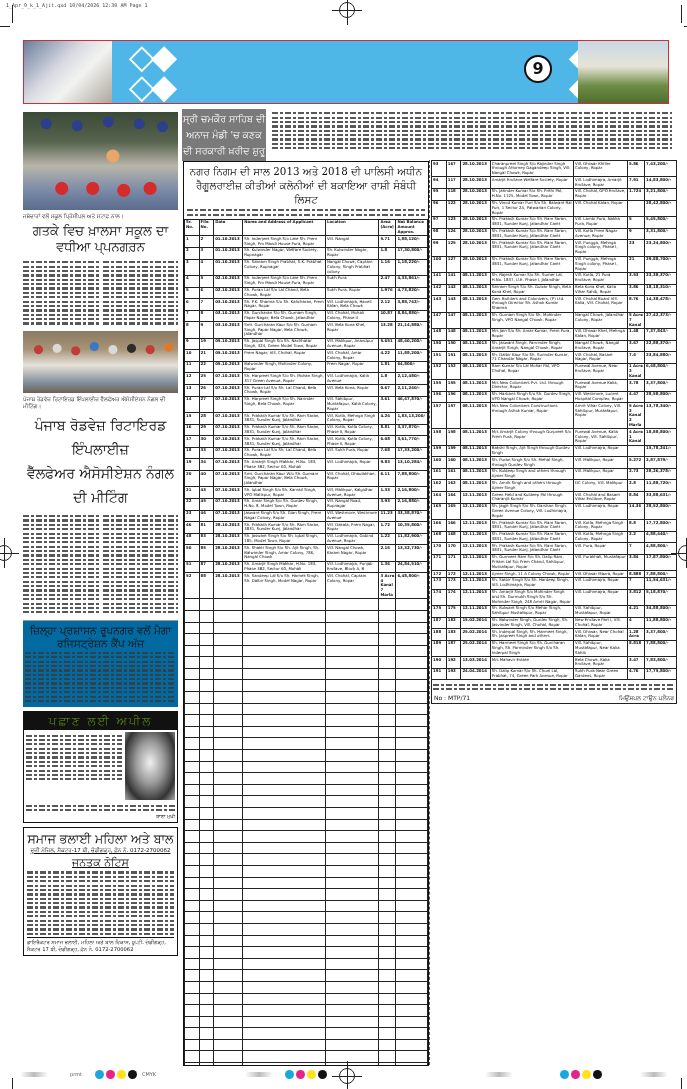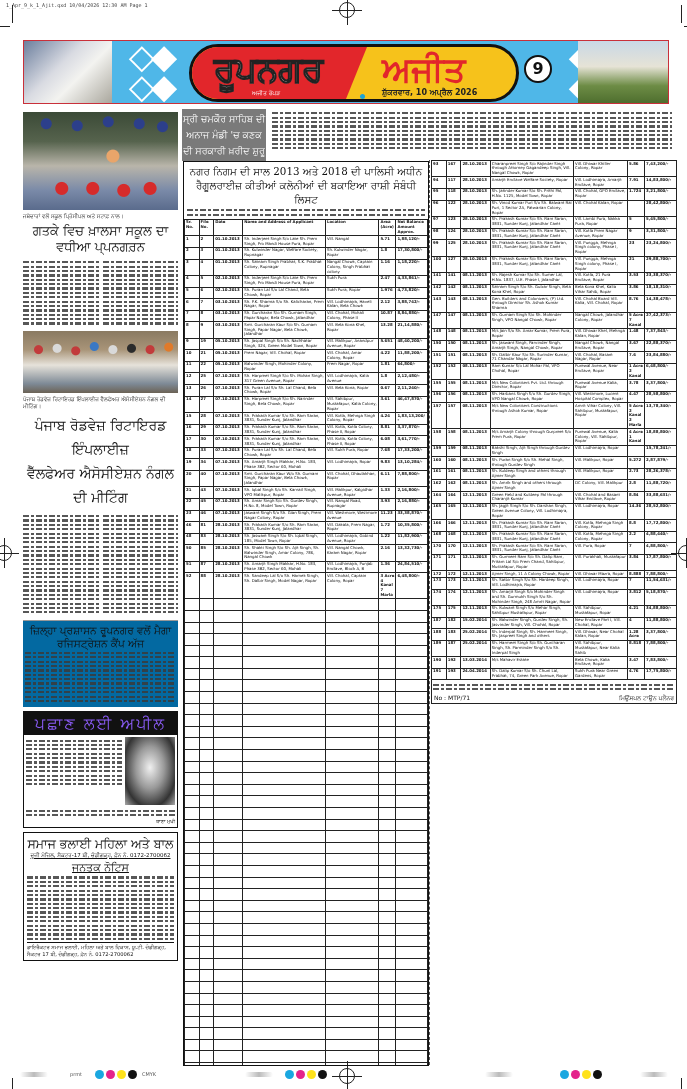--- a/index.html
+++ b/index.html
@@ -61,21 +61,21 @@
        radial-gradient(circle at 70% 28%, #2b2b2b 4px, transparent 5px),
        radial-gradient(circle at 82% 30%, #c23b3b 4px, transparent 5px),
        radial-gradient(circle at 94% 26%, #e07a2a 4px, transparent 5px);
   }
   .headline-big { font-family: "DejaVu Serif", serif; font-size: 14px; line-height: 24px; text-align: center; margin: 2px 0 4px; }
 
   .camp-box { background: #0369a1; border-top: 1px solid #999; padding: 3px 2px; margin-top: 4px; }
   .camp-title { font-family: "DejaVu Serif", serif; font-size: 10.5px; text-align: center; color: #111; margin-bottom: 2px; }
 
   .appeal-box { border: 1px solid #111; margin-top: 4px; }
-  .appeal-title { background: #111; color: #8b5cf6; font-size: 16px; text-align: center; padding: 2px 0; letter-spacing: 2px; font-family: "DejaVu Serif", serif; }
+  .appeal-title { background: #111; color: #4d7c0f; font-size: 12px; text-align: center; padding: 2px 0; letter-spacing: 2px; font-family: "DejaVu Serif", serif; }
   .appeal-body { display: flex; padding: 2px; gap: 3px; }
   .appeal-photo { width: 50px; height: 68px; background: radial-gradient(ellipse at 50% 45%, #f0f0f0 0, #999 40%, #333 75%, #aaa 100%); }
   .appeal-sign { font-size: 5px; text-align: right; padding: 0 2px 2px; }
 
   .notice-box { border: 1px solid #111; margin-top: 4px; padding: 3px 3px 2px; }
   .notice-h1 { font-family: "DejaVu Serif", serif; font-size: 12.5px; line-height: 15px; text-align: center; }
   .notice-addr { font-size: 5.5px; text-align: center; text-decoration: underline; line-height: 7px; margin: 1px 0; }
   .notice-h2 { font-family: "DejaVu Serif", serif; font-size: 11px; text-align: center; text-decoration: underline; margin: 2px 0; }
   .notice-foot { font-size: 5.2px; line-height: 7px; border-top: 1px solid #111; margin-top: 2px; padding-top: 1px; }
 
@@ -115,28 +115,20 @@
 <div class="reg-mark" style="left:339px;top:2px;"></div>
 <div class="reg-mark" style="left:-4px;top:545px;"></div>
 <div class="reg-mark" style="left:678px;top:545px;"></div>
 <div class="reg-mark" style="left:339px;top:1068px;"></div>
 
 <div class="masthead">
   <div class="mh-photo-left"></div>
   <div class="mh-pattern" style="left:92px;">◇◆<br>◇◆</div>
   <div class="mh-pattern" style="left:532px;">◆◇<br>◆◇</div>
   <div class="mh-photo-right"></div>
-  <div class="mh-pill">
-    <div class="mh-pill-red"></div>
-    <div class="mh-title-1">ਰੂਪਨਗਰ</div>
-    <div class="mh-title-2">ਅਜੀਤ</div>
-    <div class="mh-sub-1">ਅਜੀਤ ਰੋਪੜ</div>
-    <div class="mh-dot"></div>
-    <div class="mh-date">ਸ਼ੁੱਕਰਵਾਰ, 10 ਅਪ੍ਰੈਲ 2026</div>
-  </div>
   <div class="mh-page">9</div>
 </div>
 
 <div class="left-col">
   <div class="photo" style="height:98px;">
       <div class="turbans"></div>
     </div>
   <div class="caption">ਜਥੇਦਾਰਾਂ ਵਲੋਂ ਸਕੂਲ ਪ੍ਰਿੰਸੀਪਲ ਅਤੇ ਸਟਾਫ਼ ਨਾਲ।</div>
   <div class="headline-l">ਗਤਕੇ ਵਿਚ ਖ਼ਾਲਸਾ ਸਕੂਲ ਦਾ ਵਧੀਆ ਪ੍ਪਨਗਰ਼ਨ</div>
   <div class="two-col">

